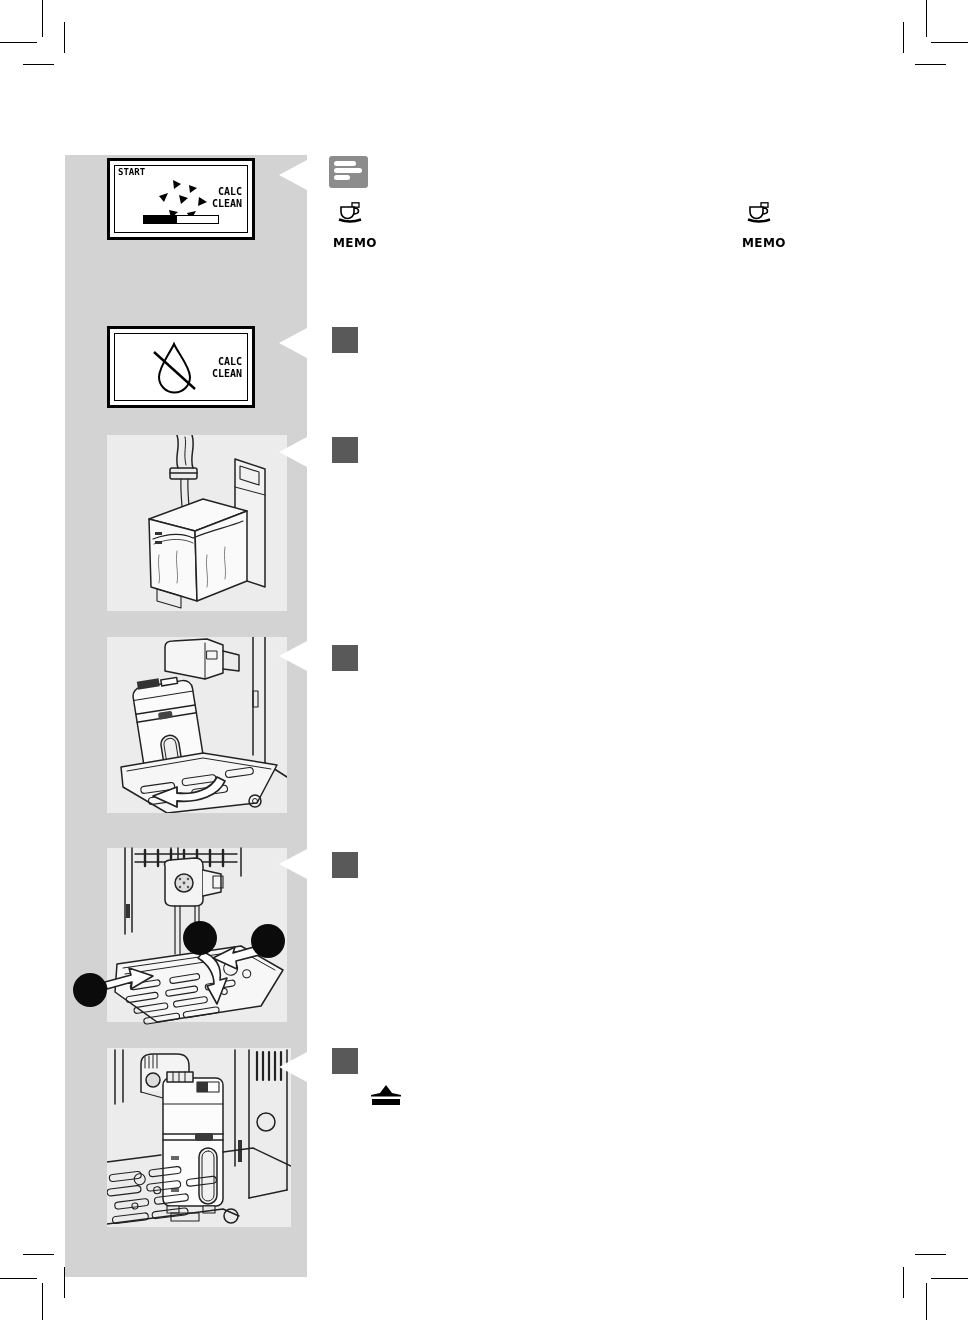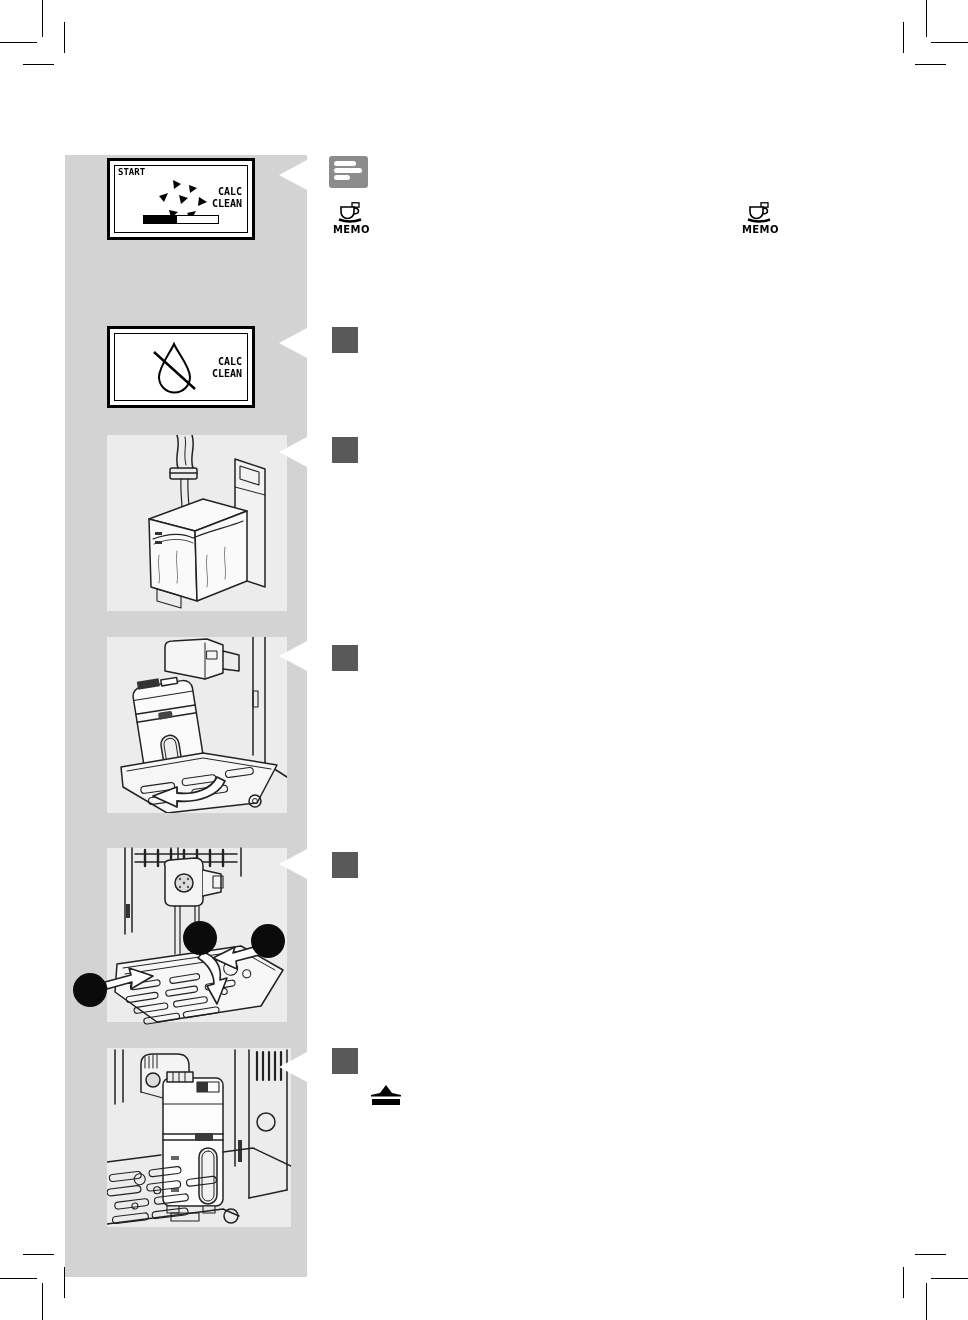--- a/index.html
+++ b/index.html
@@ -17,21 +17,21 @@
   .lcd-status{position:absolute;left:3px;top:1px;font-size:9px;letter-spacing:0;}
   .lcd-label{position:absolute;right:5px;top:20px;font-size:10px;line-height:12px;text-align:right;}
   .lcd-label2{position:absolute;right:5px;top:22px;font-size:10px;line-height:12px;text-align:right;
               font-family:"DejaVu Sans Mono",monospace;font-weight:bold;}
   .progress{position:absolute;left:28px;bottom:8px;width:74px;height:7px;border:1px solid #000;background:#fff;}
   .progress-fill{height:100%;background:#000;}
   .sq{position:absolute;left:332px;width:26px;height:26px;background:#595959;}
   .note-icon{position:absolute;left:329px;top:156px;width:39px;height:32px;background:#8c8c8c;border-radius:3px;}
   .note-icon i{position:absolute;left:5px;height:4.5px;background:#fff;border-radius:2.5px;display:block;}
   .memo{position:absolute;width:34px;text-align:center;color:#000;}
-  .memo .memo-label{font-size:10px;font-weight:bold;letter-spacing:.4px;margin-top:0;
+  .memo .memo-label{font-size:12px;font-weight:bold;letter-spacing:.4px;margin-top:12px;
                     font-family:"DejaVu Sans",sans-serif;}
   .coffee-heap{position:absolute;left:369px;top:1082px;}
   .lineart{stroke:#222;stroke-width:1.5;fill:none;stroke-linejoin:round;stroke-linecap:round;}
 </style>
 </head>
 <body>
 
 <div class="page">
 
   <div class="mark" style="left:42px;top:0;width:1px;height:37px"></div>

